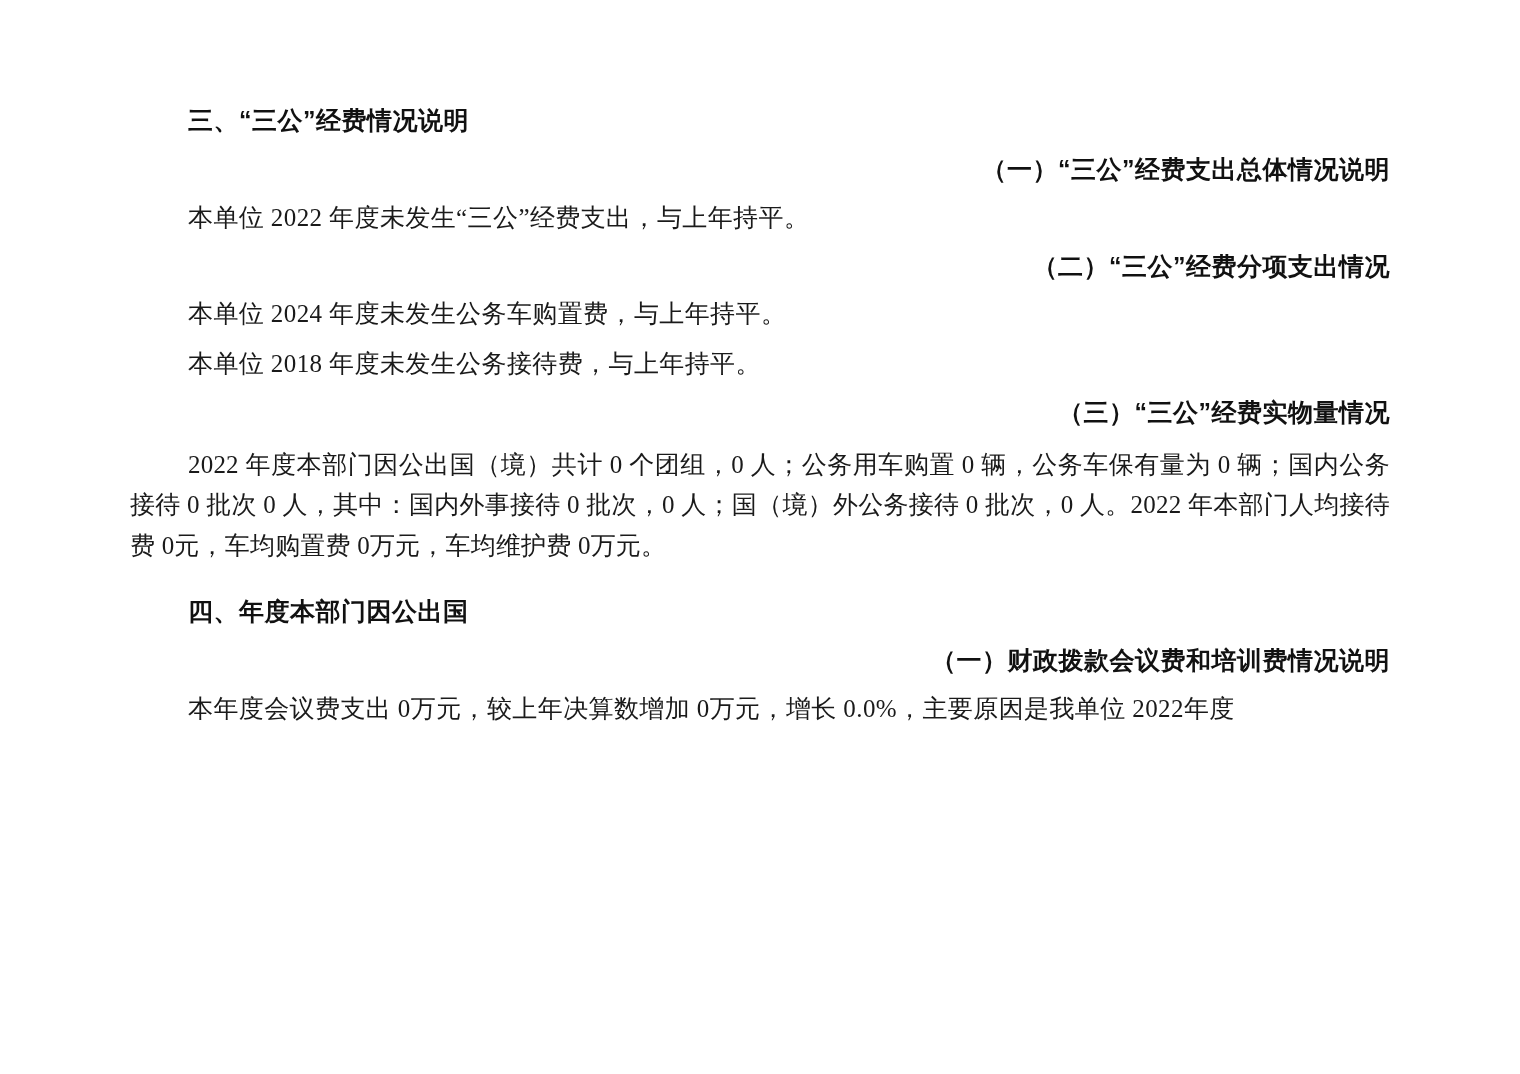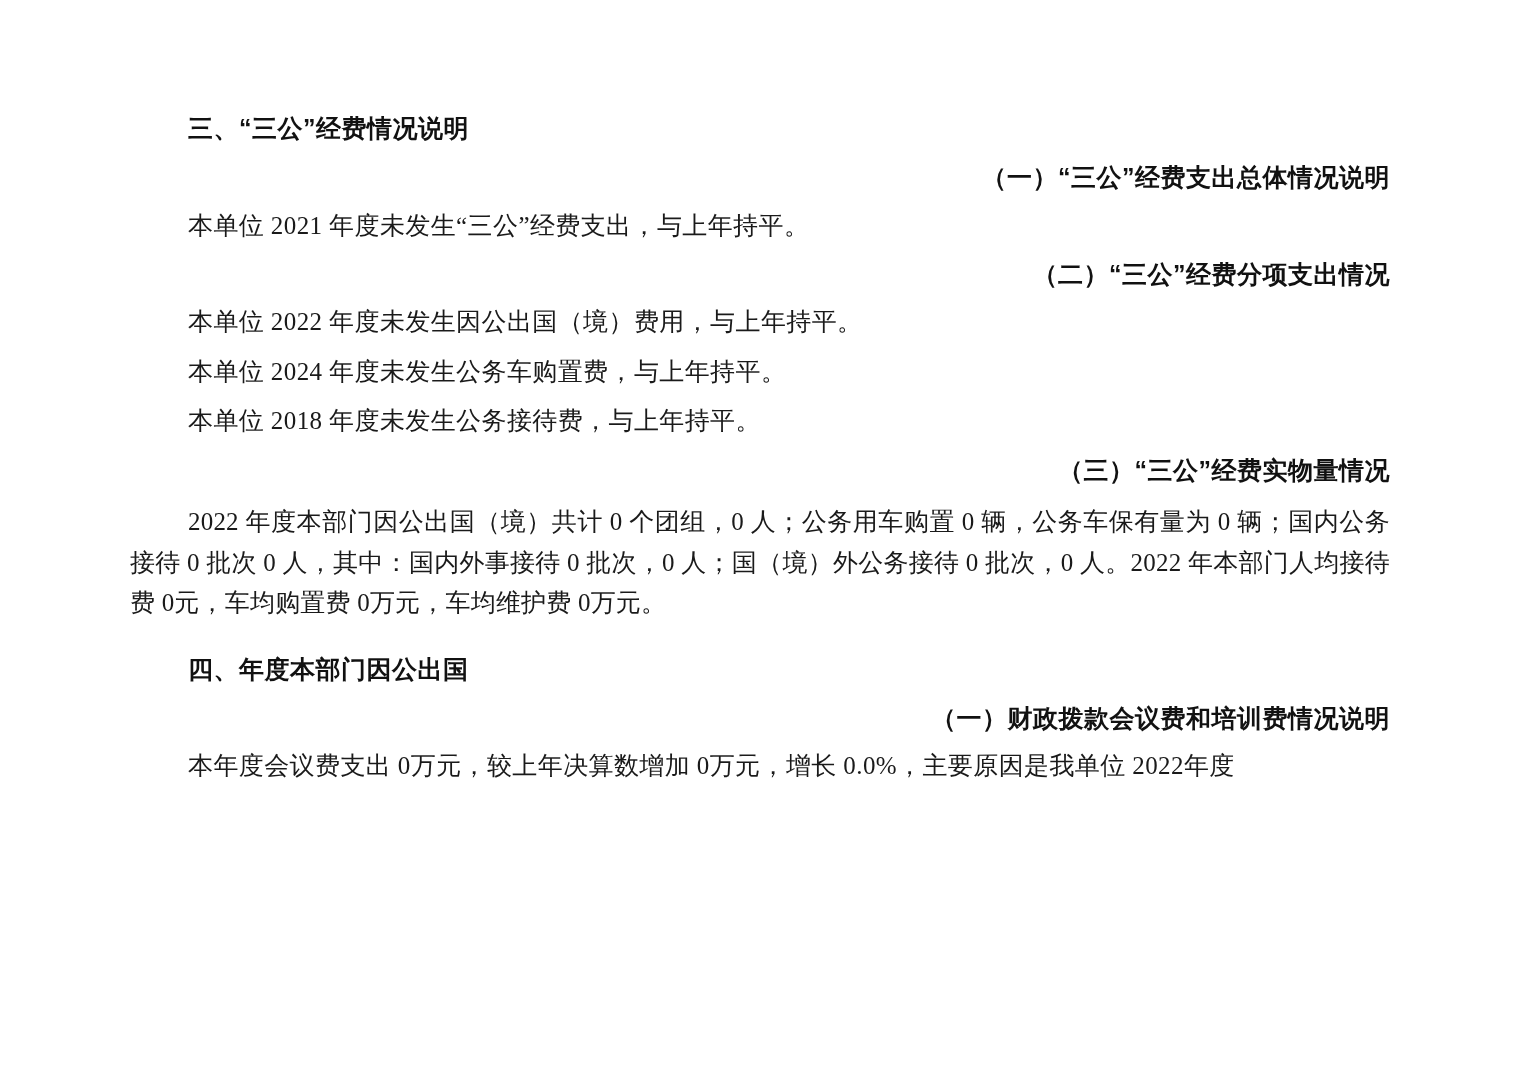--- a/index.html
+++ b/index.html
@@ -24,21 +24,21 @@
     left: 130px;
     top: 105px;
     width: 1260px;
   }
   .h-sec {
     font-family: "Liberation Sans", "DejaVu Sans", sans-serif;
     font-weight: bold;
     font-size: 25px;
     line-height: 1.25;
     letter-spacing: 0.5px;
-    margin: 8px 0 18px 0;
+    margin: 0 0 18px 0;
     padding-left: 58px;
     color: #111111;
   }
   .h-sub {
     font-family: "Liberation Sans", "DejaVu Sans", sans-serif;
     font-weight: bold;
     font-size: 25px;
     line-height: 1.25;
     letter-spacing: 0.5px;
     margin: 0 0 16px 0;
@@ -72,25 +72,24 @@
 </head>
 <body>
 
 <div class="page">
   <div class="content">
 
     <h2 class="h-sec">三、“三公”经费情况说明</h2>
 
     <h3 class="h-sub">（一）“三公”经费支出总体情况说明</h3>
 
-    <p class="para">本单位 2021 年度未发生“三公”经费支出，与上年持平。</p>
+    <p class="para">本单位 2022 年度未发生“三公”经费支出，与上年持平。</p>
 
     <h3 class="h-sub">（二）“三公”经费分项支出情况</h3>
 
-    <p class="para">本单位 2022 年度未发生因公出国（境）费用，与上年持平。</p>
 
     <p class="para">本单位 2024 年度未发生公务车购置费，与上年持平。</p>
 
 
     <p class="para">本单位 2018 年度未发生公务接待费，与上年持平。</p>
 
     <h3 class="h-sub">（三）“三公”经费实物量情况</h3>
 
     <p class="para-just">2022 年度本部门因公出国（境）共计 0 个团组，0 人；公务用车购置 0 辆，公务车保有量为 0 辆；国内公务接待 0 批次 0 人，其中：国内外事接待 0 批次，0 人；国（境）外公务接待 0 批次，0 人。2022 年本部门人均接待费 0元，车均购置费 0万元，车均维护费 0万元。</p>
 

